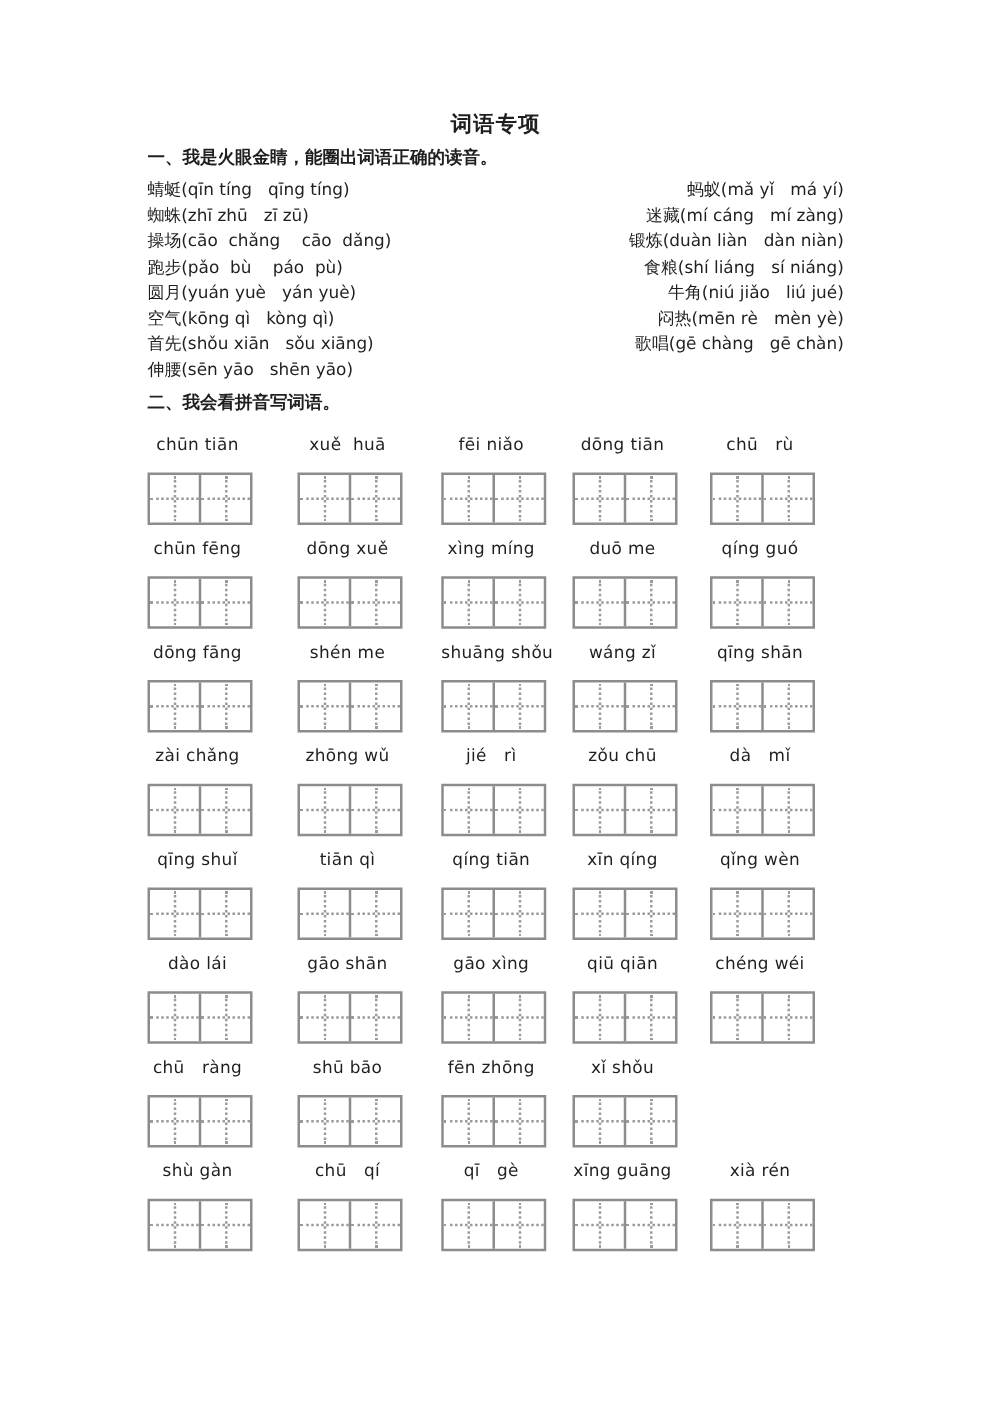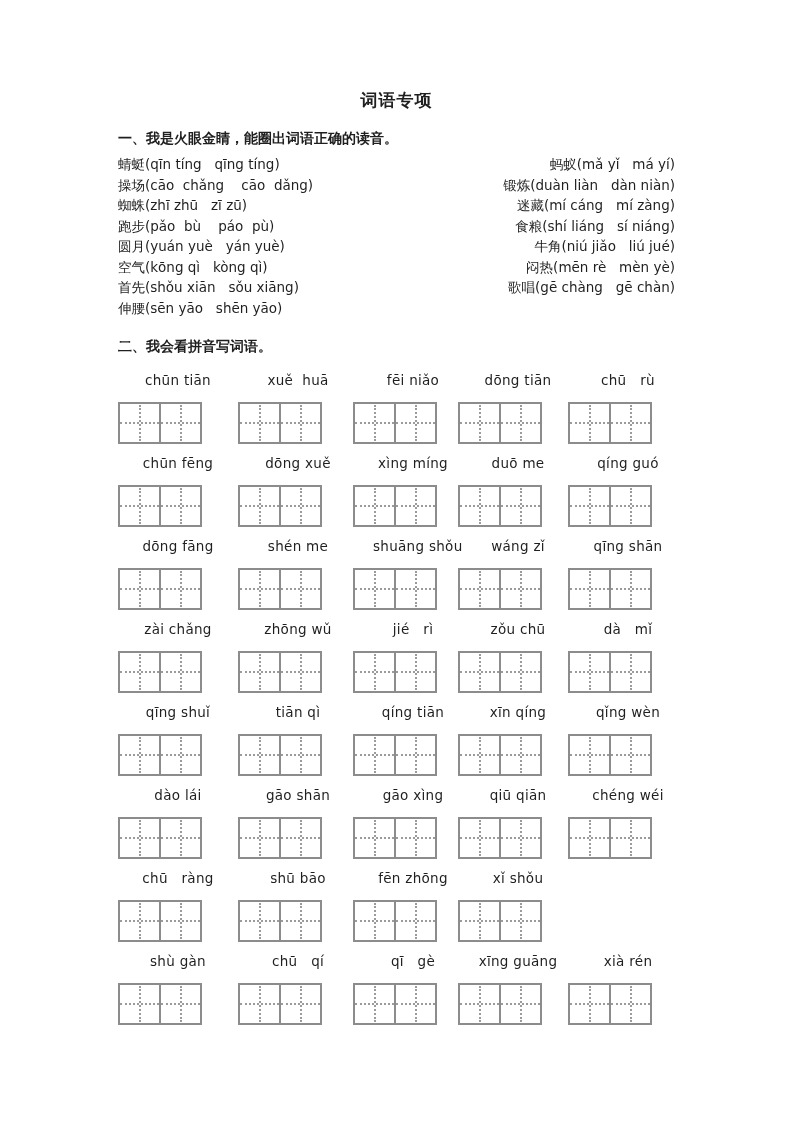--- a/index.html
+++ b/index.html
@@ -17,21 +17,21 @@
     text-align:center;
     font-size:17px;
     font-weight:bold;
     height:20px; line-height:20px;
     letter-spacing:1px;
   }
   .s-heading {
     font-size:14px;
     font-weight:bold;
     height:20px; line-height:20px;
-    margin-top:18px;
+    margin-top:6px;
     white-space:pre;
   }
   #s1-lines { margin-top:6px; }
   .s1-line {
     display:flex;
     font-size:13.5px;
     height:20.5px; line-height:20.5px;
     white-space:pre;
   }
   .s1-left { flex:0 0 229px; }
@@ -43,21 +43,20 @@
   }
   .pycell { }
   .pylabel {
     width:80px;
     height:16px; line-height:16px;
     font-size:13.5px;
     text-align:center;
     white-space:pre;
     margin-bottom:14px;
     letter-spacing:0.3px;
-    margin-left:20px;
   }
   .wbox {
     display:flex;
     width:80px; height:38px;
     border:2px solid #8c8c8c;
     margin-bottom:11px;
     background:#ffffff;
   }
   .wcell { flex:1 1 50%; position:relative; }
   .wcell + .wcell { border-left:2px solid #8c8c8c; }
@@ -77,22 +76,22 @@
   }
 </style>
 </head>
 <body>
 
 <div class="page">
   <div class="title">词语专项</div>
   <div class="s-heading">一、我是火眼金睛，能圈出词语正确的读音。</div>
   <div id="s1-lines">
       <div class="s1-line"><span class="s1-left">蜻蜓(qīn tíng   qīng tíng)</span><span class="s1-right">  蚂蚁(mǎ yǐ   má yí)</span></div>
+      <div class="s1-line"><span class="s1-left">蜘蛛(zhī zhū   zī zū)</span><span class="s1-right">迷藏(mí cáng   mí zàng)</span></div>
       <div class="s1-line"><span class="s1-left">操场(cāo  chǎng    cāo  dǎng)</span><span class="s1-right">锻炼(duàn liàn   dàn niàn)</span></div>
-      <div class="s1-line"><span class="s1-left">蜘蛛(zhī zhū   zī zū)</span><span class="s1-right">迷藏(mí cáng   mí zàng)</span></div>
       <div class="s1-line"><span class="s1-left">跑步(pǎo  bù    páo  pù)</span><span class="s1-right">食粮(shí liáng   sí niáng)</span></div>
       <div class="s1-line"><span class="s1-left">圆月(yuán yuè   yán yuè)</span><span class="s1-right">牛角(niú jiǎo   liú jué)</span></div>
       <div class="s1-line"><span class="s1-left">空气(kōng qì   kòng qì)</span><span class="s1-right"> 闷热(mēn rè   mèn yè)</span></div>
       <div class="s1-line"><span class="s1-left">首先(shǒu xiān   sǒu xiāng)</span><span class="s1-right">歌唱(gē chàng   gē chàn)</span></div>
       <div class="s1-line"><span class="s1-left">伸腰(sēn yāo   shēn yāo)</span><span class="s1-right"></span></div>
     </div>
   <div class="s-heading">二、我会看拼音写词语。</div>
   <div id="s2-grid">
       <div class="s2-row">
         <div class="pycell">

